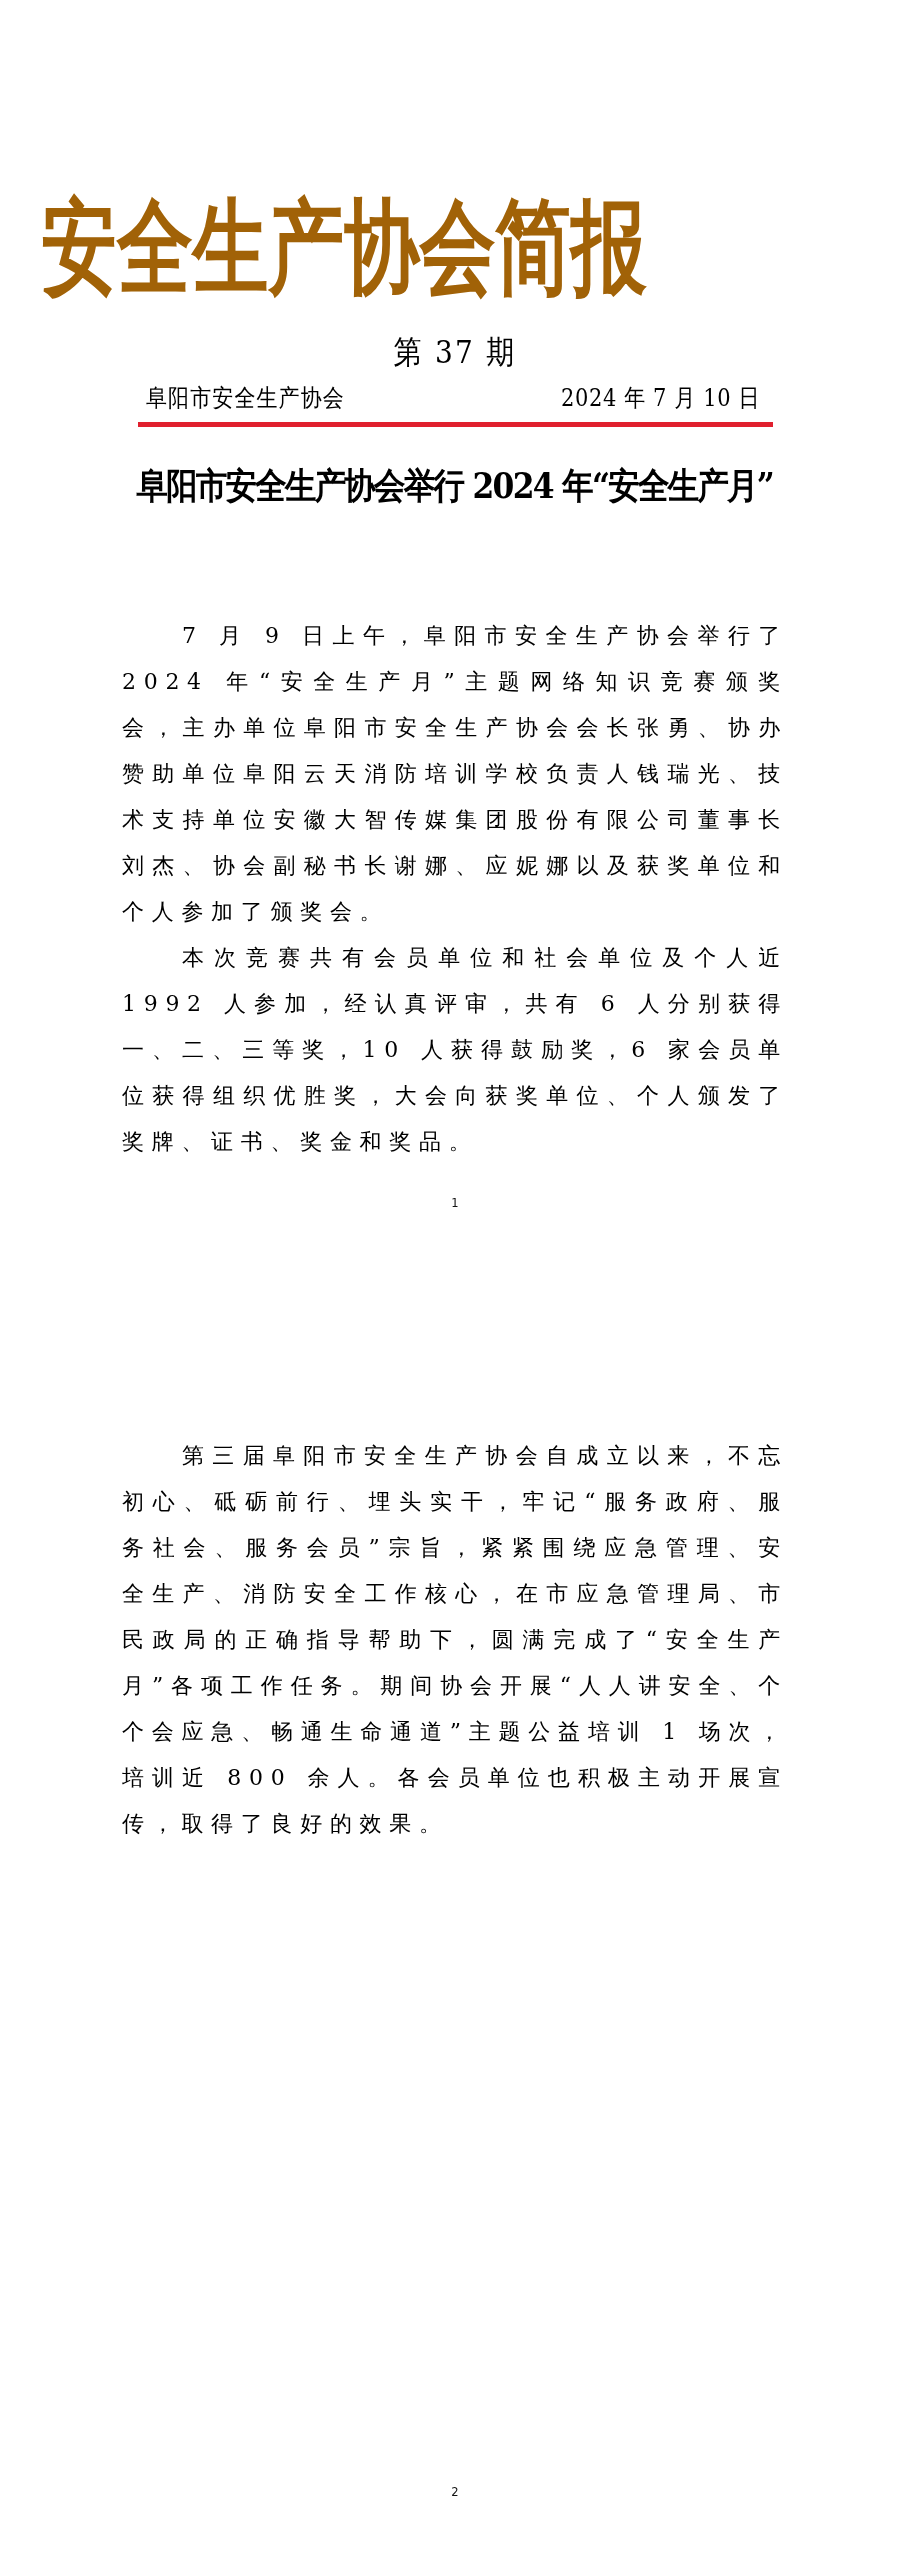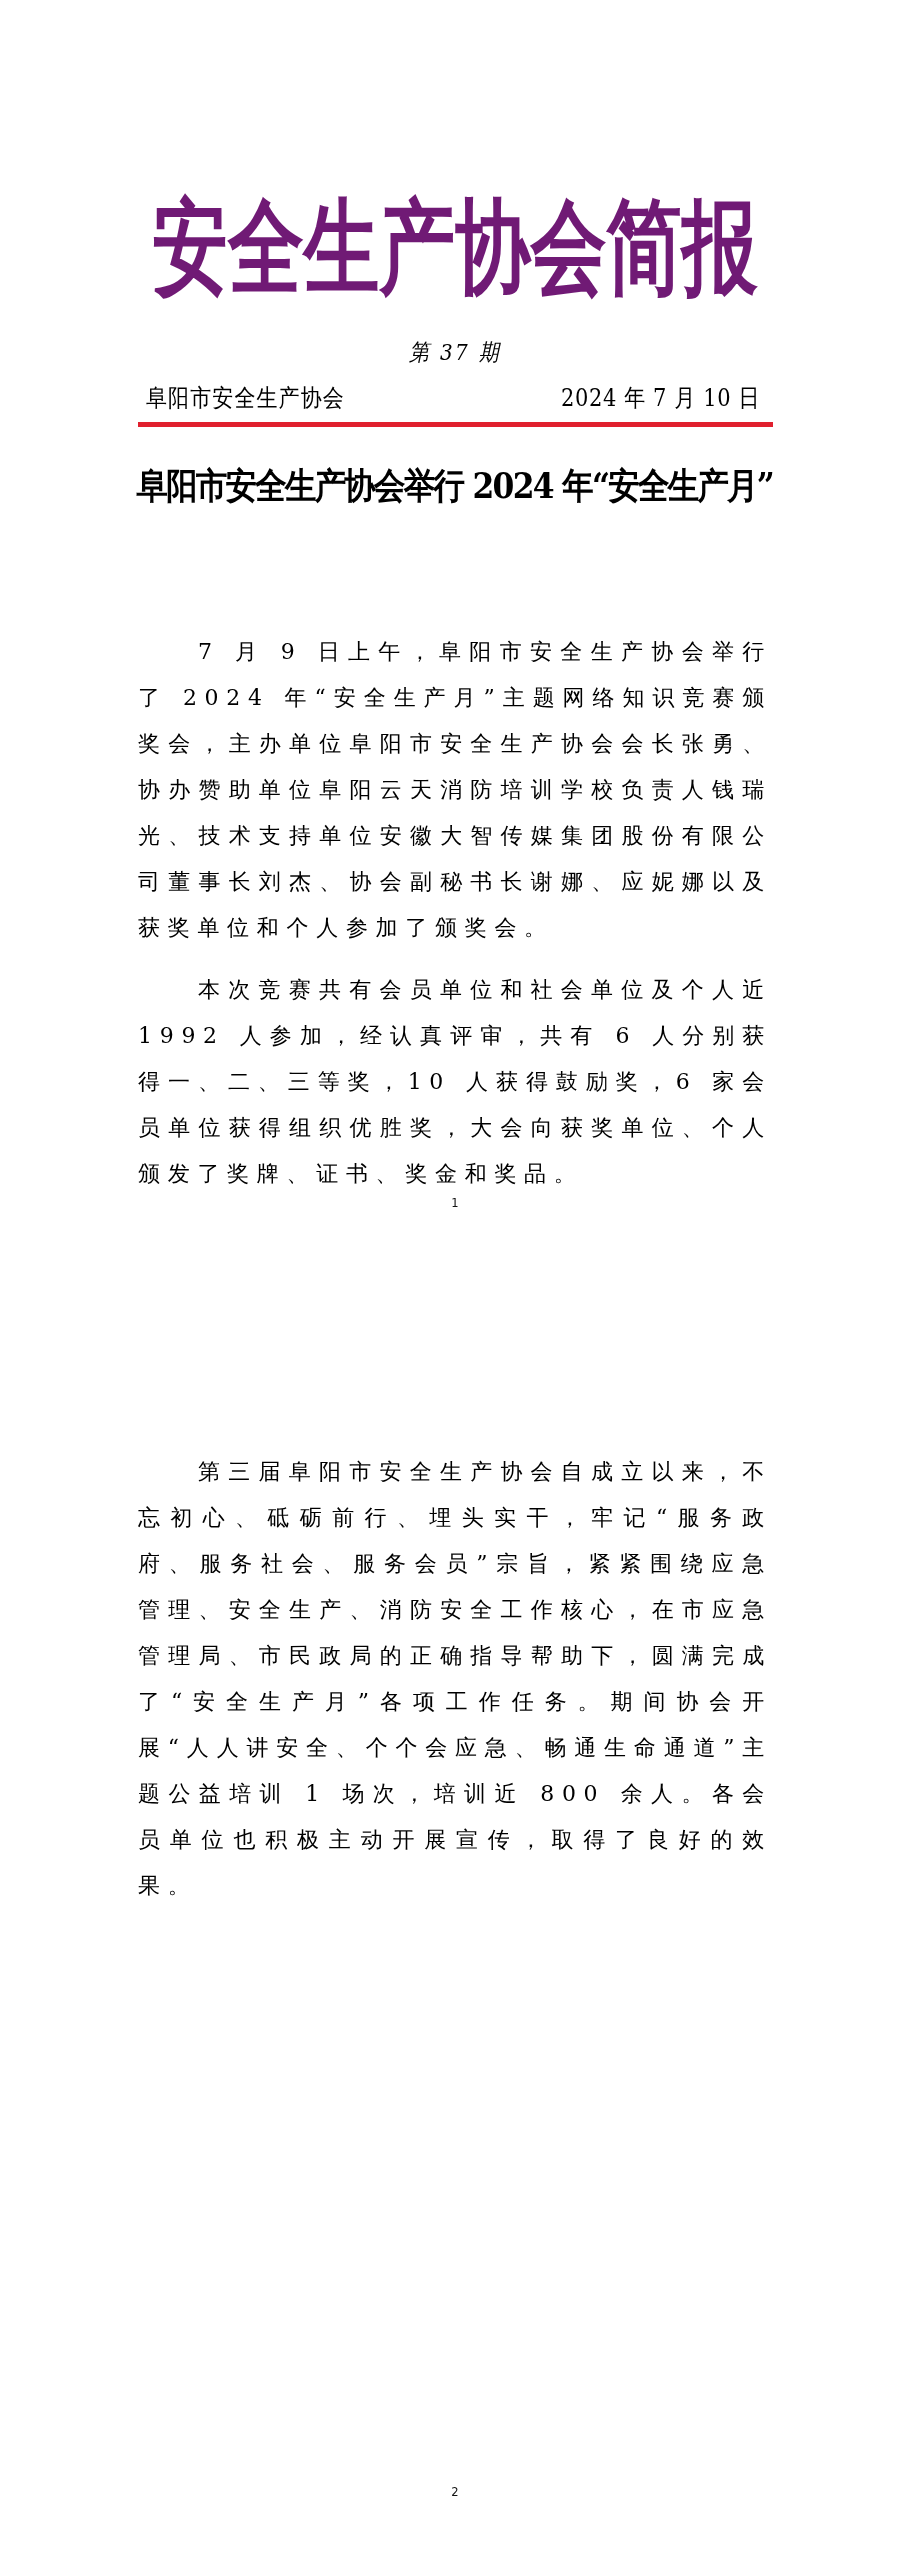--- a/index.html
+++ b/index.html
@@ -23,45 +23,44 @@
   }
   .page-1 { top: 0; height: 1288px; }
   .page-2 { top: 1288px; height: 1288px; }
 
   
   .masthead-title {
     position: absolute;
     top: 189px;
     left: 0;
     width: 910px;
-    text-align: center;
-    color: #701a75;
+    text-align: left;
+    color: #a16207;
     font-family: "DejaVu Serif", "Liberation Serif", serif;
     font-weight: bold;
     font-size: 86px;
     line-height: 115px;
     letter-spacing: 0px;
     white-space: nowrap;
   }
   .masthead-title span.inner {
     display: inline-block;
     transform: scale(0.88, 1.2);
     transform-origin: center center;
   }
 
   .issue-number {
     position: absolute;
     top: 338px;
     left: 0;
     width: 910px;
     text-align: center;
-    font-size: 20px;
+    font-size: 28px;
     line-height: 29px;
     letter-spacing: 2.3px;
-    font-style: italic;
   }
   .issue-number span.inner {
     display: inline-block;
     transform: scaleY(1.15);
   }
 
   .header-meta {
     position: absolute;
     top: 384px;
     left: 146px;
@@ -123,21 +122,21 @@
     position: absolute;
     left: 122px;
     width: 666px;
     font-size: 22px;
     line-height: 46px;
     letter-spacing: 7.7px;
     text-align: justify;
     text-align-last: left;
   }
   .body-text p {
-    margin: 16px;
+    margin: 0;
     text-indent: 60px;
   }
   .page1-body { top: 613px; }
   .page2-body { top: 1313px; }
 
   .page-number {
     position: absolute;
     left: 0;
     width: 910px;
     text-align: center;

